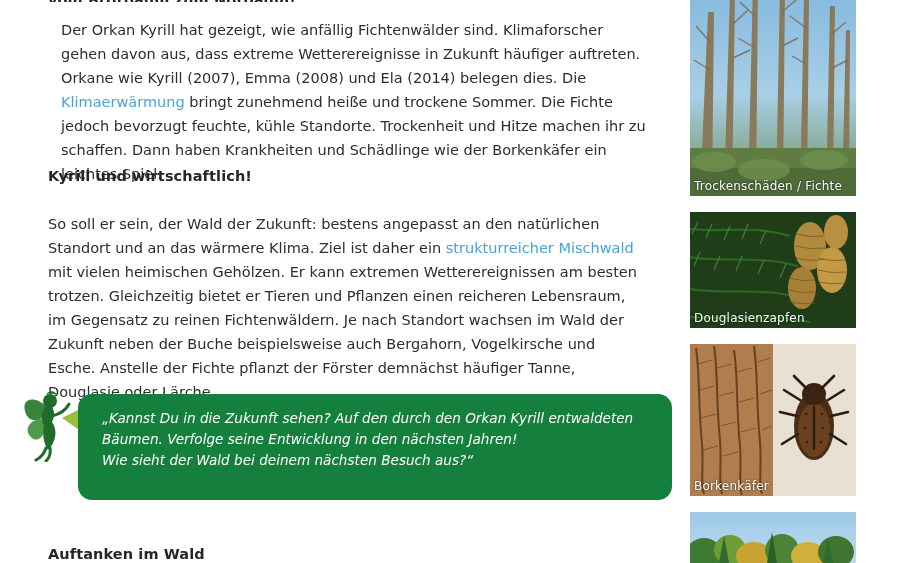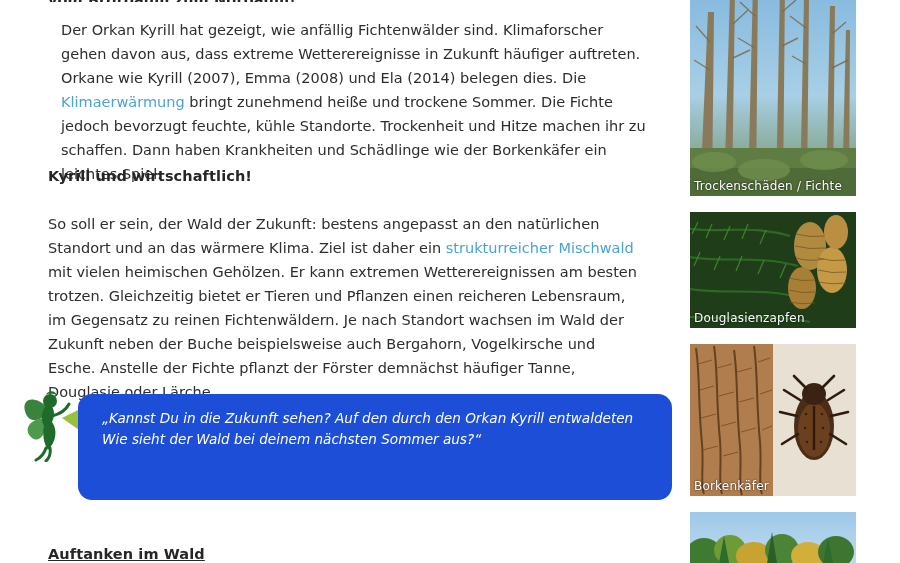--- a/index.html
+++ b/index.html
@@ -50,37 +50,37 @@
     text-align: left;
   }
   .link {
     color: #4aa3d8;
     text-decoration: none;
   }
 
   .para1 { position: absolute; top: 18px; left: 13px; width: 590px; }
   .h-gesund { position: absolute; top: 168px; left: 0; }
   .para2 { position: absolute; top: 212px; left: 0; width: 590px; }
-  .h-auftanken { position: absolute; top: 546px; left: 0; text-decoration: underline; }
+  .h-auftanken { position: absolute; top: 546px; left: 0; }
 
   
   .bubble-wrap {
     position: absolute;
     left: 78px;
     top: 394px;
     width: 594px;
     height: 106px;
   }
   .bubble {
     position: absolute;
     left: 0;
     top: 0;
     width: 594px;
     height: 106px;
-    background: #1d4ed8;
+    background: #15803d;
     border-radius: 14px;
     box-sizing: border-box;
     padding: 14px 22px 10px 24px;
   }
   .bubble-text {
     font-size: 13.6px;
     line-height: 1.56;
     font-style: italic;
     color: #ffffff;
     margin: 0;
@@ -174,21 +174,22 @@
       <path d="M30 60 C28 66, 24 70, 20 72" stroke="#1f6b2a" stroke-width="3" fill="none" stroke-linecap="round"></path>
       <path d="M34 60 C35 66, 33 70, 30 73" stroke="#1f6b2a" stroke-width="3" fill="none" stroke-linecap="round"></path>
     </svg>
   </div>
 
   <div class="bubble-wrap">
     <div class="bubble-tail"></div>
     <div class="bubble">
       <p class="bubble-text">
         <span class="l2">„Kannst Du in die Zukunft sehen? Auf den durch den Orkan Kyrill entwaldeten</span>
-        <span class="l2"> Wie sieht der Wald bei deinem nächsten Sommer aus?“</span>
+        <span class="l2">Bäumen. Verfolge seine Entwicklung in den nächsten Jahren!</span>
+        <span class="l2"> Wie sieht der Wald bei deinem nächsten Besuch aus?“</span>
       </p>
     </div>
   </div>
 
   <div class="photos">
 
     <div class="photo p1">
       <svg class="art" viewBox="0 0 166 224" preserveAspectRatio="none" xmlns="http://www.w3.org/2000/svg">
         <defs>
           <linearGradient id="sky1" x1="0" y1="0" x2="0" y2="1">

